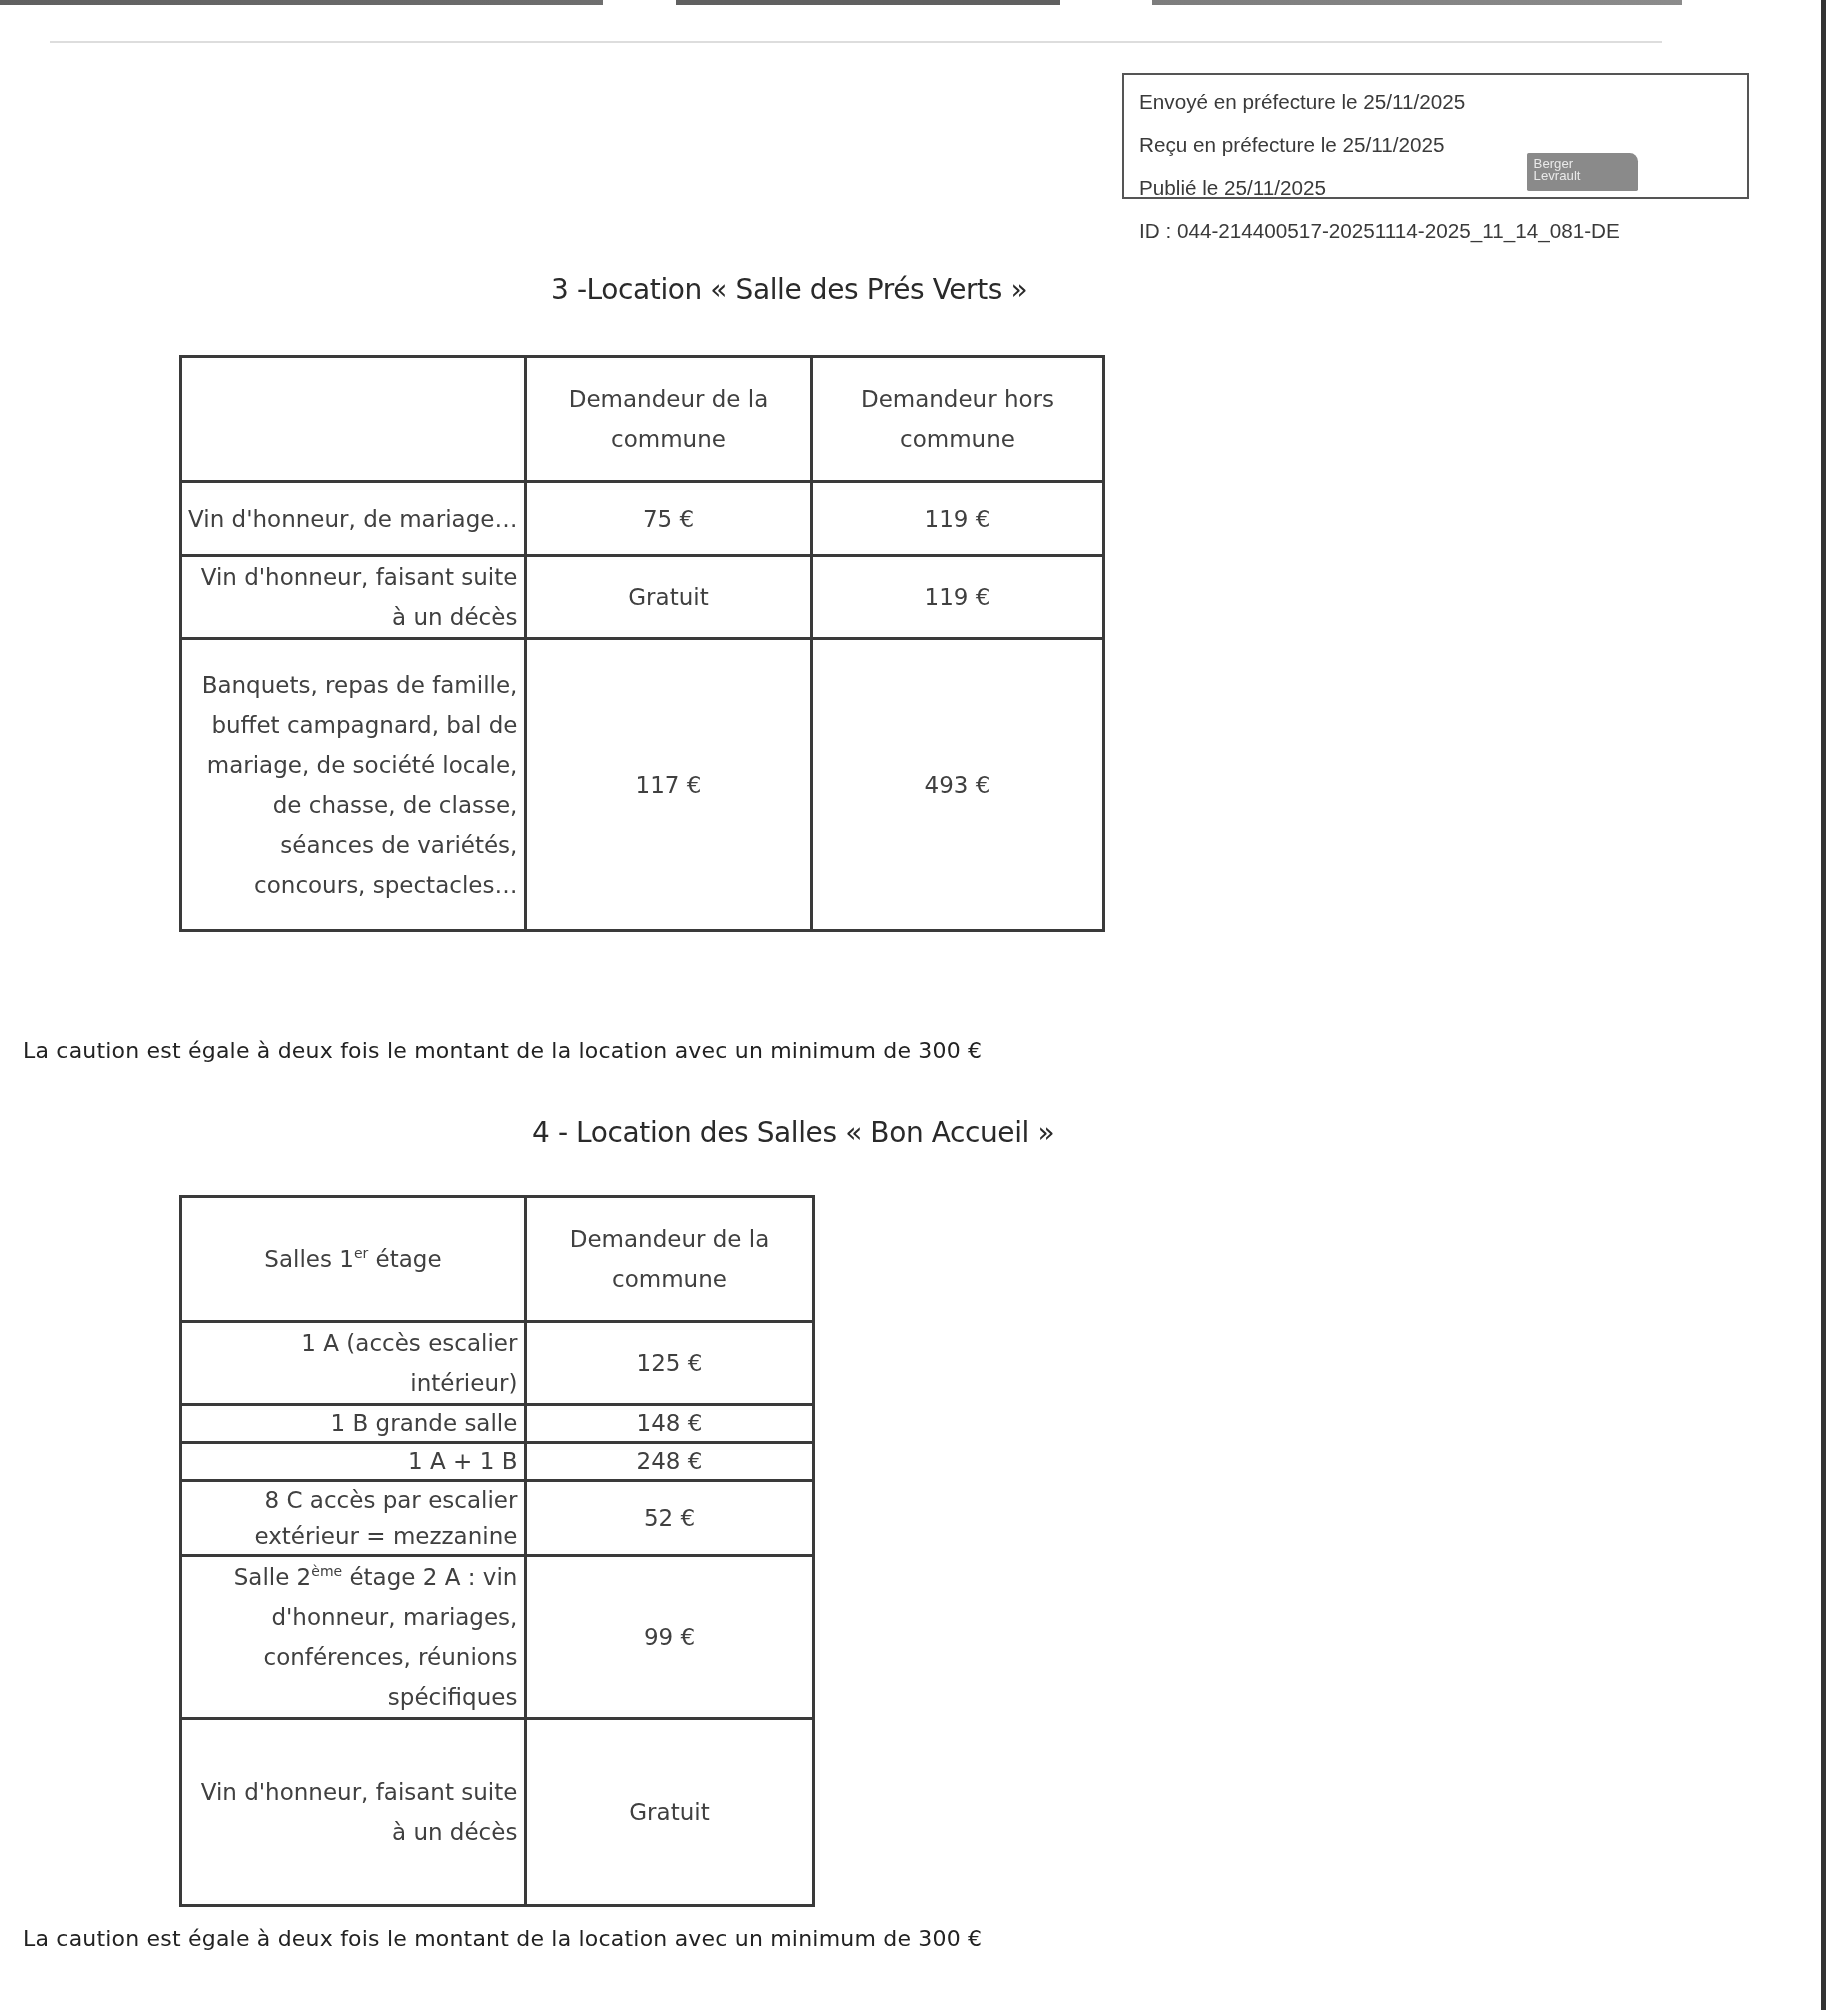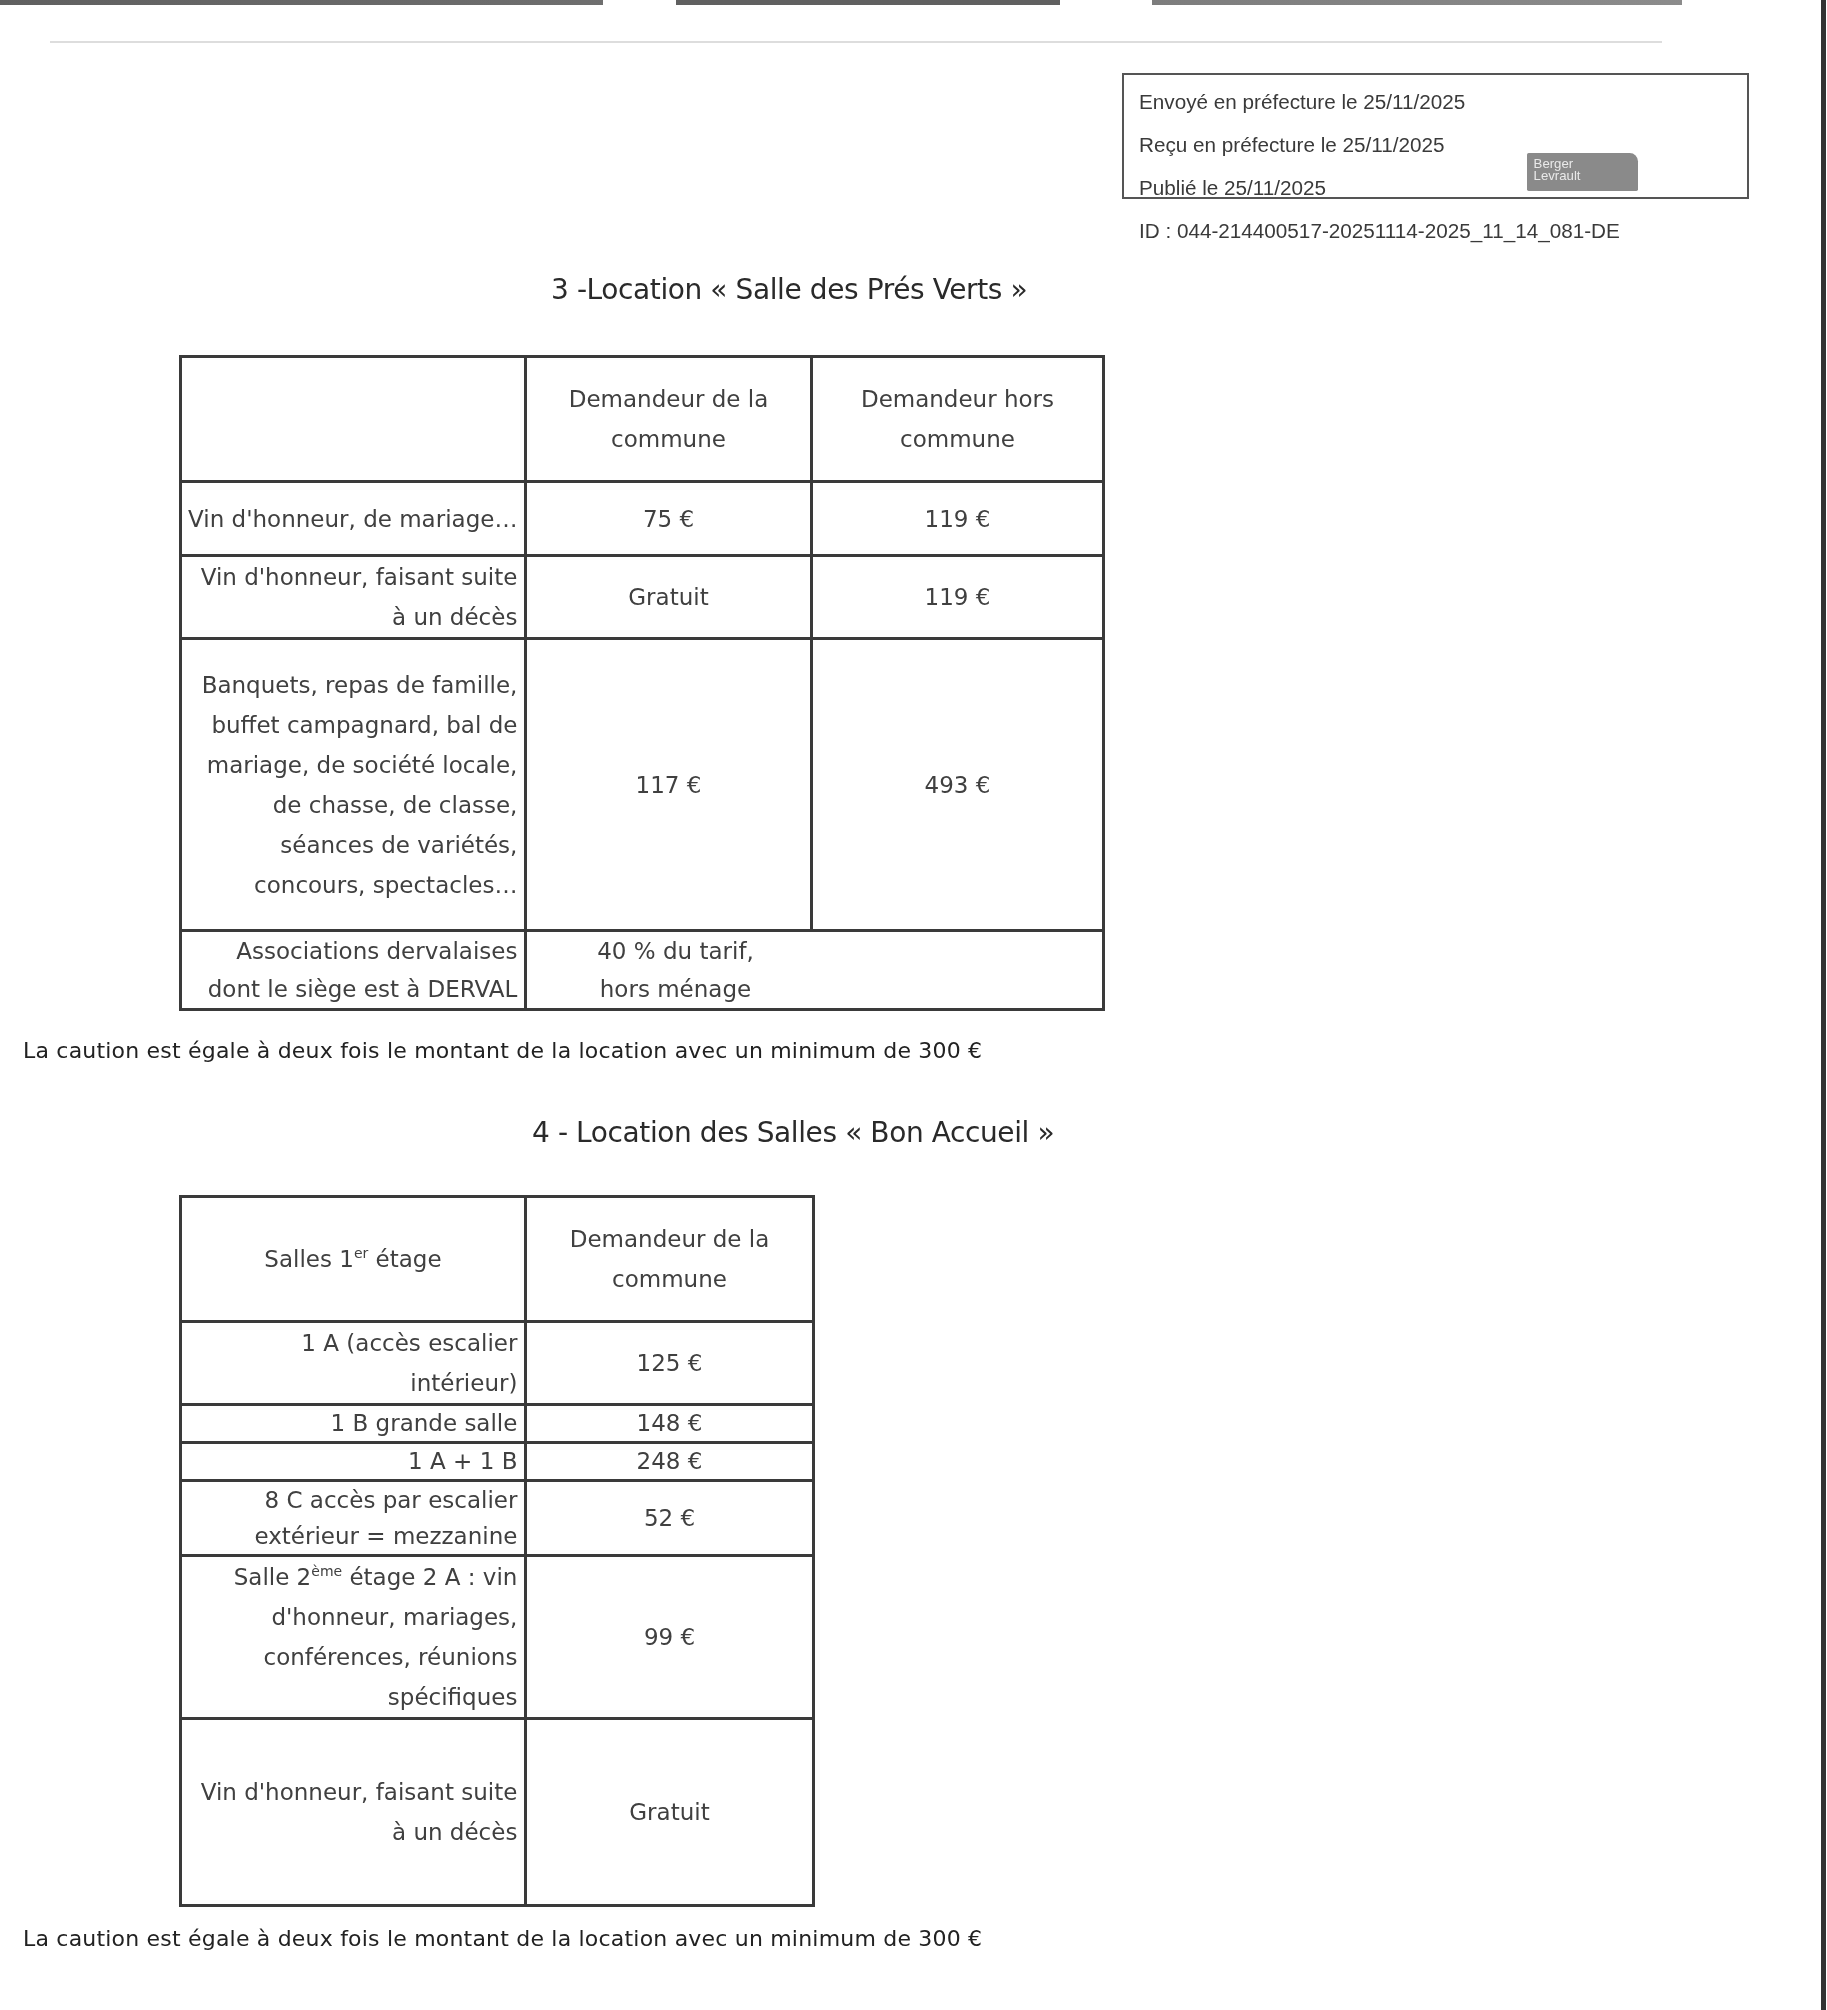--- a/index.html
+++ b/index.html
@@ -69,24 +69,20 @@
   <tr style="height:75px">
     <td class="l">Vin d'honneur, faisant suite à un décès</td>
     <td class="c">Gratuit</td>
     <td class="c">119 €</td>
   </tr>
   <tr style="height:292px">
     <td class="l">Banquets, repas de famille, buffet campagnard, bal de mariage, de société locale, de chasse, de classe, séances de variétés, concours, spectacles…</td>
     <td class="c">117 €</td>
     <td class="c">493 €</td>
   </tr>
-  <tr style="height:77px">
-    <td class="l" style="line-height:38px">Associations dervalaises dont le siège est à DERVAL</td>
-    <td colspan="2" style="text-align:left; padding-left:45px; line-height:38px;"><span style="display:inline-block; width:207px; text-align:center;">40 % du tarif, hors ménage</span></td>
-  </tr>
 </tbody>
   </table>
 
 <div class="abs note" style="left:23px; top:1038px;">La caution est égale à deux fois le montant de la location avec un minimum de 300 €</div>
 
 <div class="abs title" style="left:532px; top:1116px;">4 - Location des Salles « Bon Accueil »</div>
 
 <table class="grid" style="left:179px; top:1195px; width:632px;">
   <colgroup>
       <col style="width:345px">

